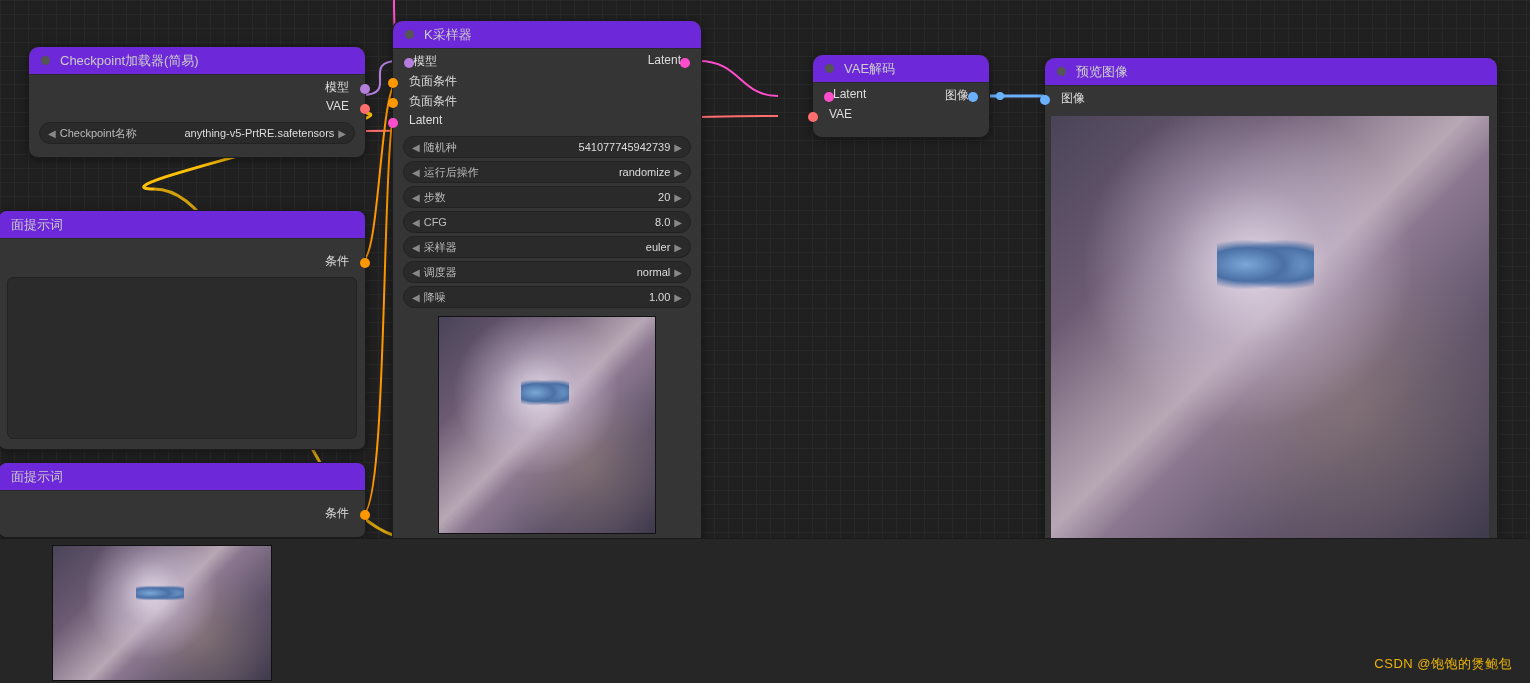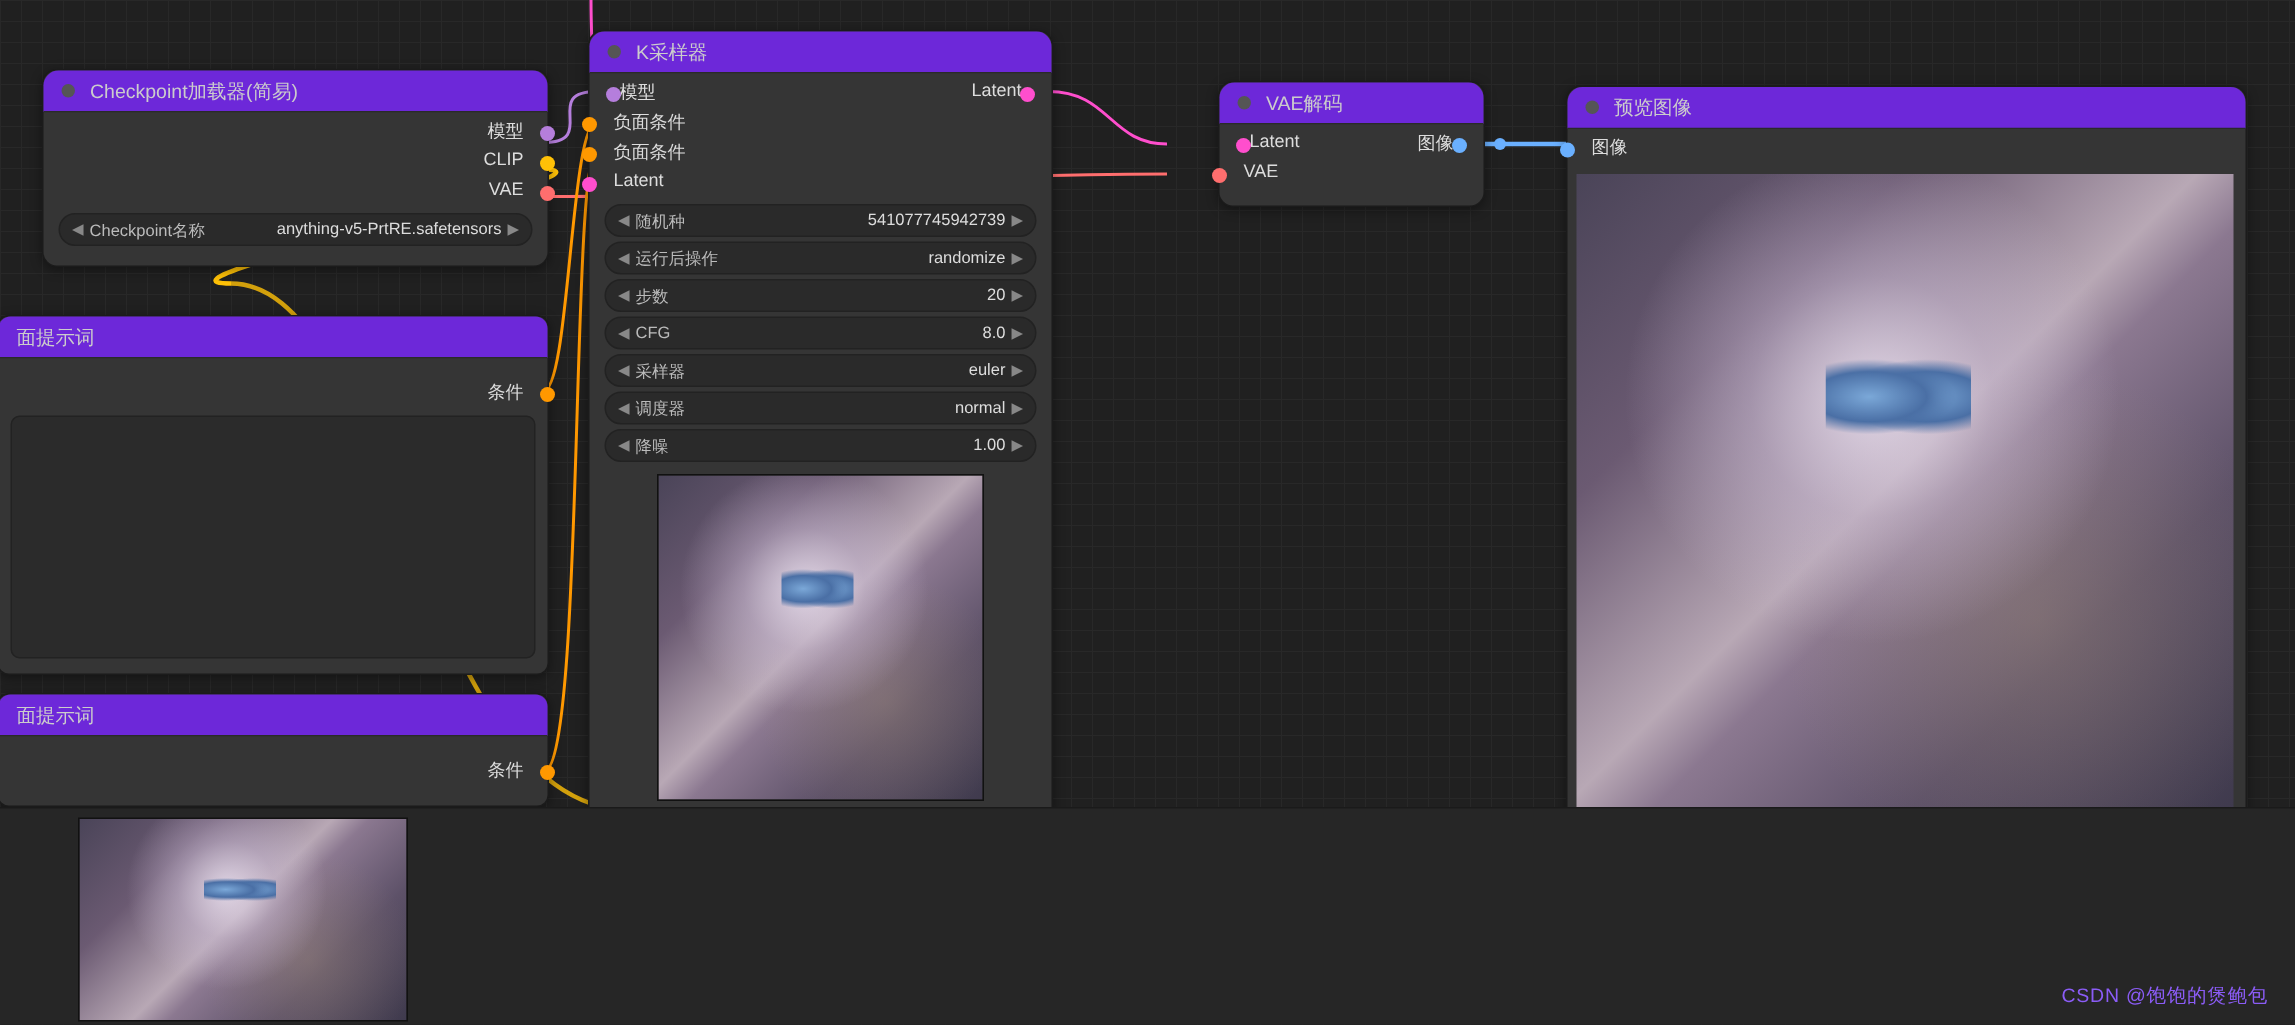--- a/index.html
+++ b/index.html
@@ -25,21 +25,21 @@
 .c-blue{background:#6ab0ff}
 .widget{margin:3px 10px;height:22px;background:#2a2a2a;border:1px solid #222;border-radius:11px;display:flex;align-items:center;padding:0 8px;font-size:11px;color:#bbb;position:relative}
 .widget .arrow{color:#888;font-size:10px;cursor:pointer;user-select:none}
 .widget .wl{flex:none;margin-left:4px;color:#bbb}
 .widget .wv{flex:1;text-align:right;margin-right:4px;color:#ddd}
 .preview{margin:8px auto 4px;display:block;border:1px solid #111}
 .big-preview{margin:6px;display:block}
 #prompt1,#prompt2{background:#353535;border:1px solid #1b1b1b;border-radius:8px}
 #textarea1{position:absolute;left:8px;top:35px;right:8px;bottom:10px;background:#2b2b2b;border:1px solid #222;border-radius:6px}
 #thumb{position:absolute;left:52px;top:545px;width:220px;height:136px;border:1px solid #111;z-index:5}
-#watermark{position:absolute;right:18px;bottom:10px;color:#8b5cf6;font-size:13px;z-index:10;letter-spacing:.5px}
+#watermark{position:absolute;right:18px;bottom:10px;color:#eab308;font-size:13px;z-index:10;letter-spacing:.5px}
 #bottombar{position:absolute;left:0;bottom:0;right:0;height:145px;background:#262626;z-index:3;border-top:1px solid #1a1a1a}
 .img-ph{background:linear-gradient(135deg,#4a4458 0%,#6b5a72 25%,#b8a8b5 48%,#8b7890 55%,#5d5168 75%,#3f3a4d 100%);position:relative;overflow:hidden}
 .img-ph::before{content:"";position:absolute;inset:0;background:radial-gradient(circle at 45% 35%,rgba(235,225,240,.85) 0%,rgba(200,185,210,.5) 22%,transparent 45%),radial-gradient(circle at 70% 70%,rgba(160,140,120,.4) 0%,transparent 40%)}
 .img-ph::after{content:"";position:absolute;left:38%;top:28%;width:22%;height:14%;background:radial-gradient(ellipse at 30% 50%,#7ba8d8 0%,#4a6fa5 40%,transparent 60%),radial-gradient(ellipse at 70% 50%,#7ba8d8 0%,#4a6fa5 40%,transparent 60%)}
 </style>
 </head>
 <body>
 
 <div id="canvas">
 
@@ -60,24 +60,20 @@
   <div class="node-header">
     <span class="header-dot"></span>
     <span>Checkpoint加载器(简易)</span>
   </div>
   <div class="node-body">
     <div class="row out">
           <span>模型</span>
           <span class="port out c-purple"></span>
         </div>
     <div class="row out">
-          <span>CLIP</span>
-          <span class="port out c-yellow"></span>
-        </div>
-    <div class="row out">
           <span>VAE</span>
           <span class="port out c-salmon"></span>
         </div>
     <div class="widget">
       <span class="arrow">◀</span>
       <span class="wl">Checkpoint名称</span>
       <span class="wv">anything-v5-PrtRE.safetensors</span>
       <span class="arrow">▶</span>
     </div>
   </div>

